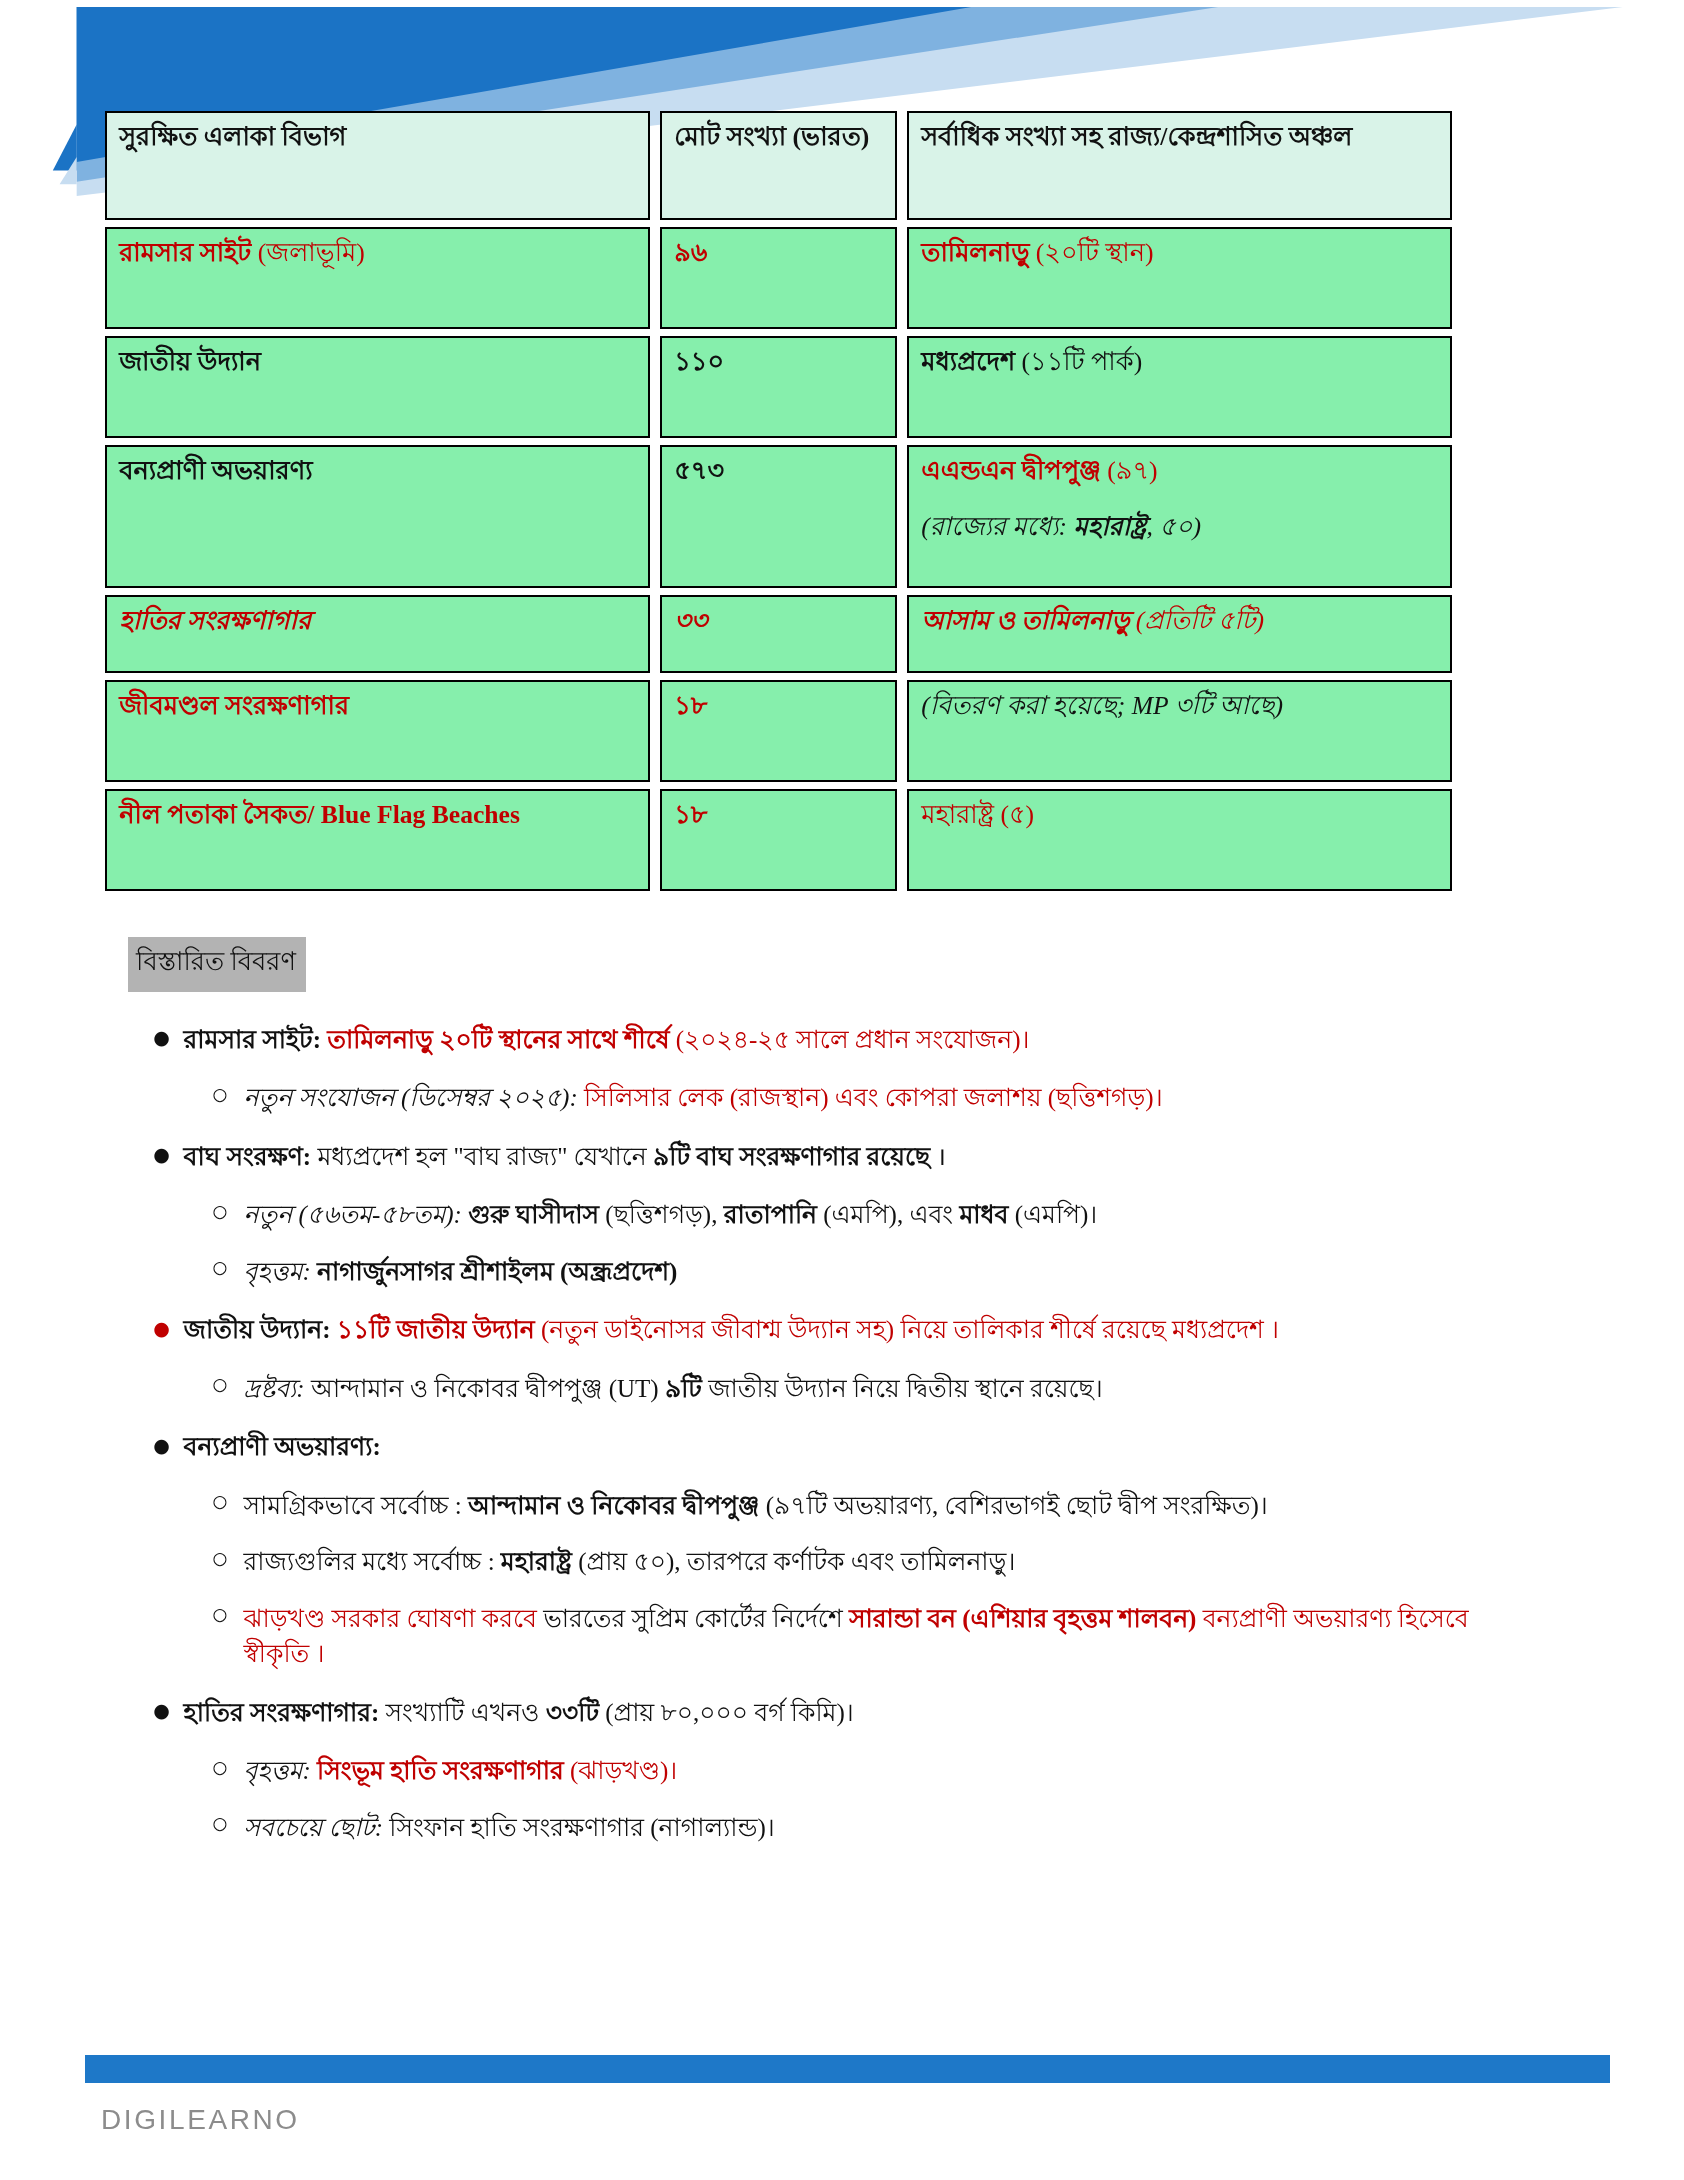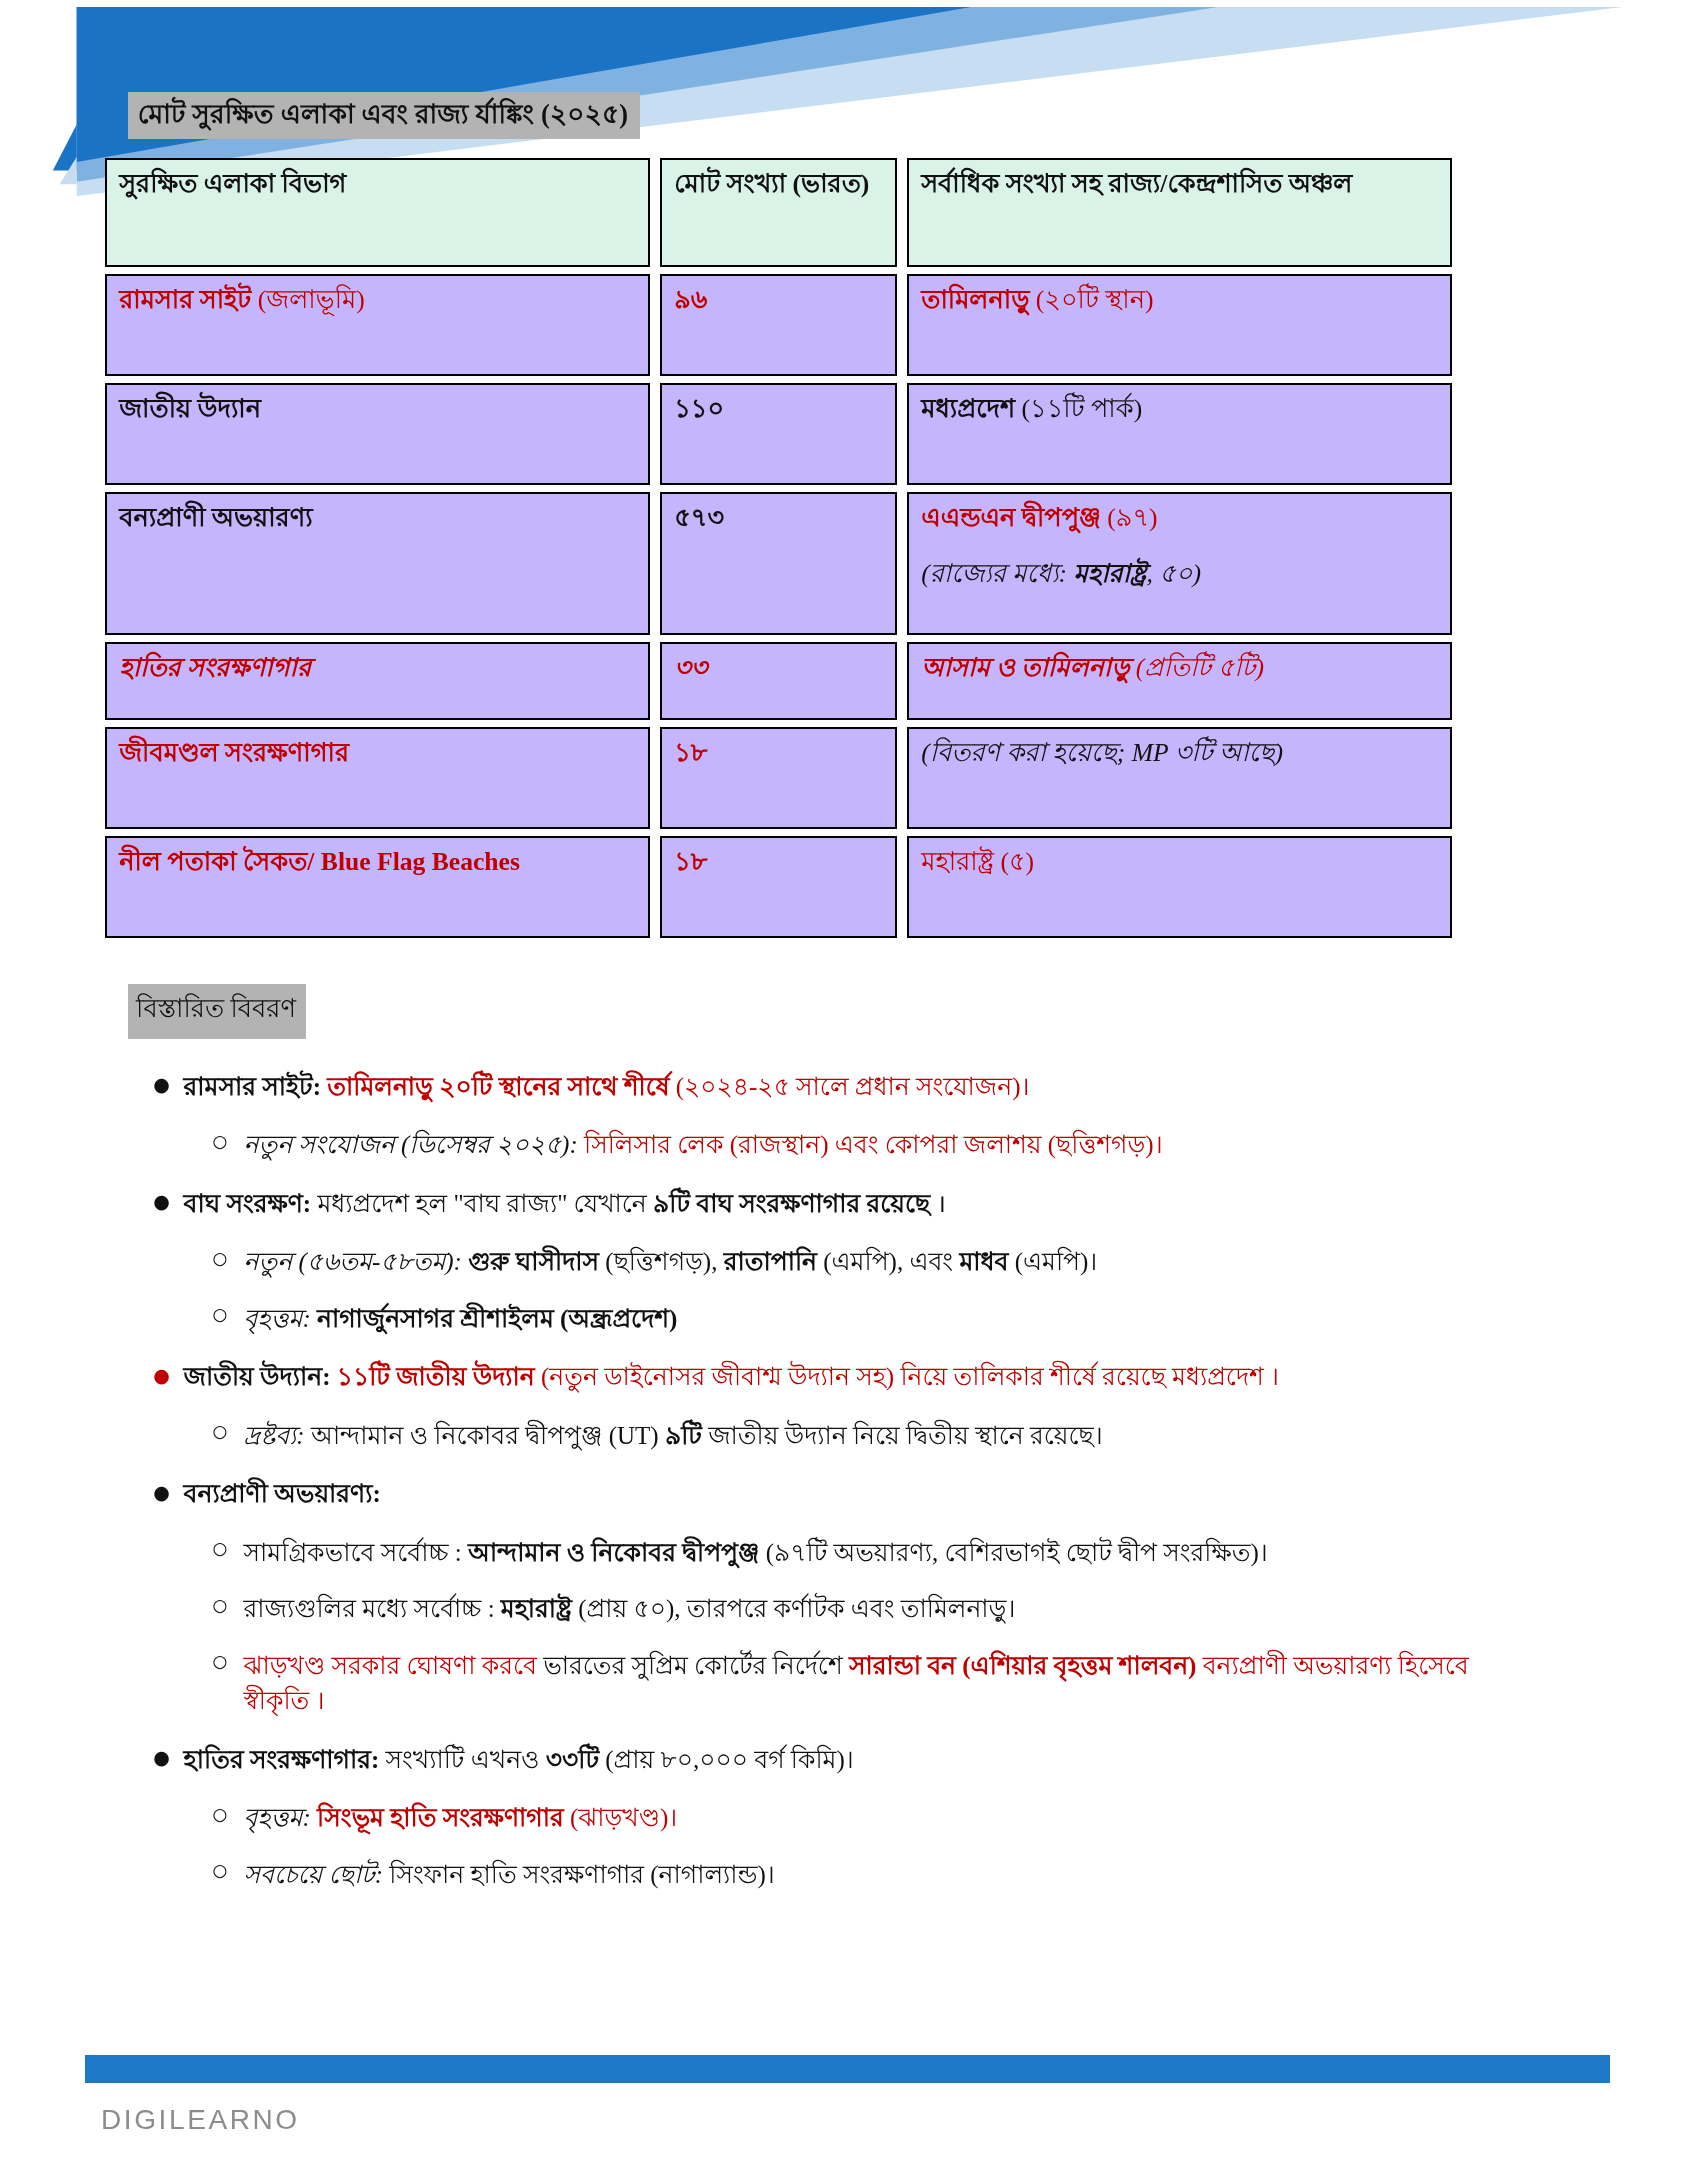--- a/index.html
+++ b/index.html
@@ -23,21 +23,21 @@
     letter-spacing:0.2px;
   }
   
   table.pa{
     border-collapse:separate;border-spacing:10.2px 7.7px;
     margin-top:12px;margin-left:-6.8px;
     width:1350px;table-layout:fixed;
   }
   table.pa td,table.pa th{
     border:2.6px solid #000;
-    background:#c4b5fd;
+    background:#86efac;
     vertical-align:top;text-align:left;
     padding:6.8px 12px 8.5px 12px;
     font-size:25.6px;line-height:1.35;
     font-weight:normal;
   }
   table.pa th{background:#d9f3e8;font-weight:bold;}
   tr.h-head{height:109px;}
   tr.r-def{height:102px;}
   tr.r-tall{height:143px;}
   tr.r-short{height:78px;font-style:italic;}
@@ -78,21 +78,20 @@
   <svg class="hdr-svg" width="1685" height="198" viewBox="0 0 1978 232" aria-hidden="true">
     <polygon points="90,8 1905,8 90,230" fill="#c7ddf1"></polygon>
     <polygon points="90,8 1430,8 90,213" fill="#7fb2e0"></polygon>
     <polygon points="90,8 1140,8 90,190" fill="#1b73c5"></polygon>
     <polygon points="62,200 90,146 90,200" fill="#1b73c5"></polygon>
     <polygon points="70,216 90,184 90,216" fill="#c7ddf1"></polygon>
   </svg>
 
   <div class="content">
 
-    <div class="hl-title">মোট সুরক্ষিত এলাকা এবং রাজ্য র্যাঙ্কিং (২০২৫)</div>
 
     <table class="pa">
       <colgroup>
           <col style="width:545px">
           <col style="width:237px">
           <col style="width:545px">
         </colgroup>
       <thead>
         <tr class="h-head">
           <th>সুরক্ষিত এলাকা বিভাগ</th>

